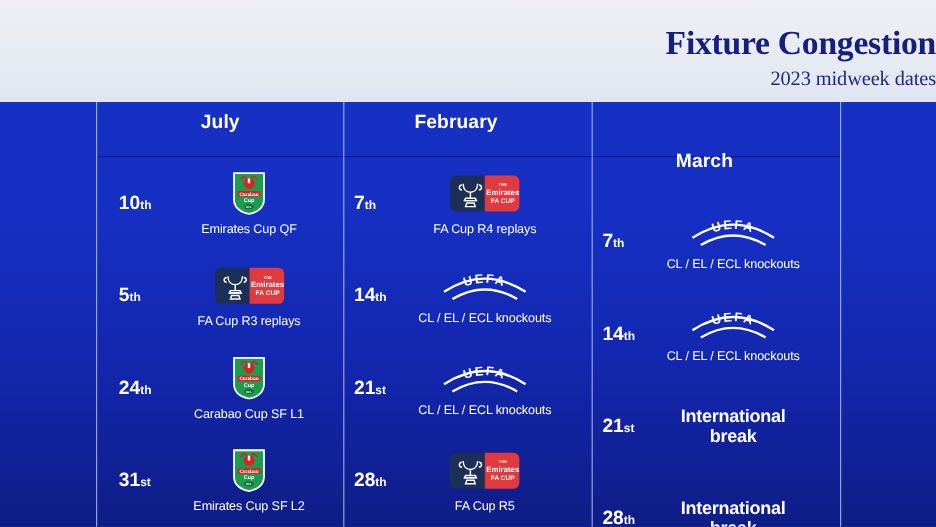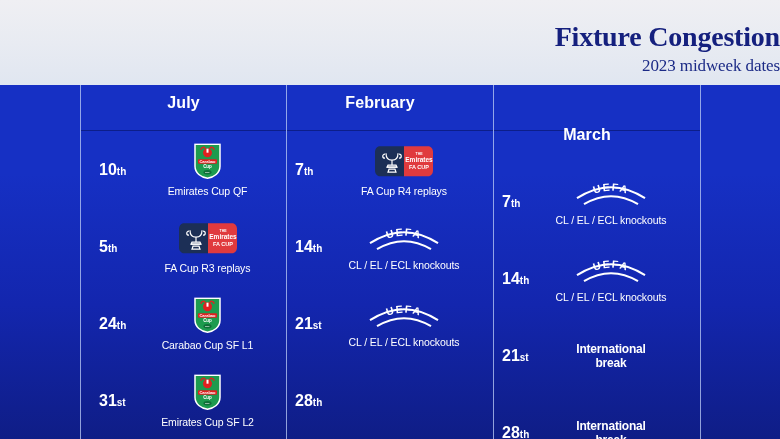--- a/index.html
+++ b/index.html
@@ -132,21 +132,21 @@
     text-align: center;
   }
   .caption {
     margin-top: 5px;
     font-size: 10.5px;
     color: #ffffff;
     letter-spacing: -0.1px;
     line-height: 1.2;
   }
   .bigtext {
-    font-size: 12px;
+    font-size: 15px;
     font-weight: bold;
     color: #ffffff;
     line-height: 1.18;
     letter-spacing: -0.2px;
   }
   .logo-wrap {
     display: flex;
     justify-content: center;
     align-items: center;
     height: 38px;
@@ -328,20 +328,41 @@
                   <textPath href="#uefaTextArc2" startOffset="50%" text-anchor="middle">UEFA</textPath>
                 </text>
               </svg>
             </div>
             <div class="caption">CL / EL / ECL knockouts</div>
           </div>
         </div>
 
         <div class="row">
           <div class="date"><span>28</span><span class="suf">th</span></div>
+          <div class="entry">
+            <div class="logo-wrap">
+              <svg width="58" height="32" viewBox="0 0 116 64">
+                <path d="M10 2 H58 V62 H10 C4 62 0 57 0 50 V14 C0 7 4 2 10 2 Z" fill="#1c2f56"></path>
+                <path d="M58 2 H106 C112 2 116 7 116 14 V50 C116 57 112 62 106 62 H58 Z" fill="#e03a3e"></path>
+                <g fill="none" stroke="#ffffff" stroke-width="2.4">
+                  <path d="M22 16 C22 26 28 30 34 30 C40 30 46 26 46 16"></path>
+                  <path d="M34 30 V40"></path>
+                  <path d="M24 44 H44"></path>
+                  <path d="M26 40 H42 L44 44 H24 Z"></path>
+                  <path d="M20 18 C14 18 14 26 20 26"></path>
+                  <path d="M48 18 C54 18 54 26 48 26"></path>
+                  <path d="M28 48 H40 L42 54 H26 Z"></path>
+                </g>
+                <text x="88" y="20" font-family="Liberation Sans, sans-serif" font-size="7" font-weight="bold" fill="#ffffff" text-anchor="middle">THE</text>
+                <text x="88" y="34" font-family="Liberation Sans, sans-serif" font-size="13" font-weight="bold" fill="#ffffff" text-anchor="middle">Emirates</text>
+                <text x="88" y="48" font-family="Liberation Sans, sans-serif" font-size="11" font-weight="bold" fill="#ffffff" text-anchor="middle">FA CUP</text>
+              </svg>
+            </div>
+            <div class="caption">FA Cup R5</div>
+          </div>
         </div>
 
       </div>
     </div>
 
     <div class="col col-mar">
       <div class="month">March</div>
       <div class="rows">
 
         <div class="row">

